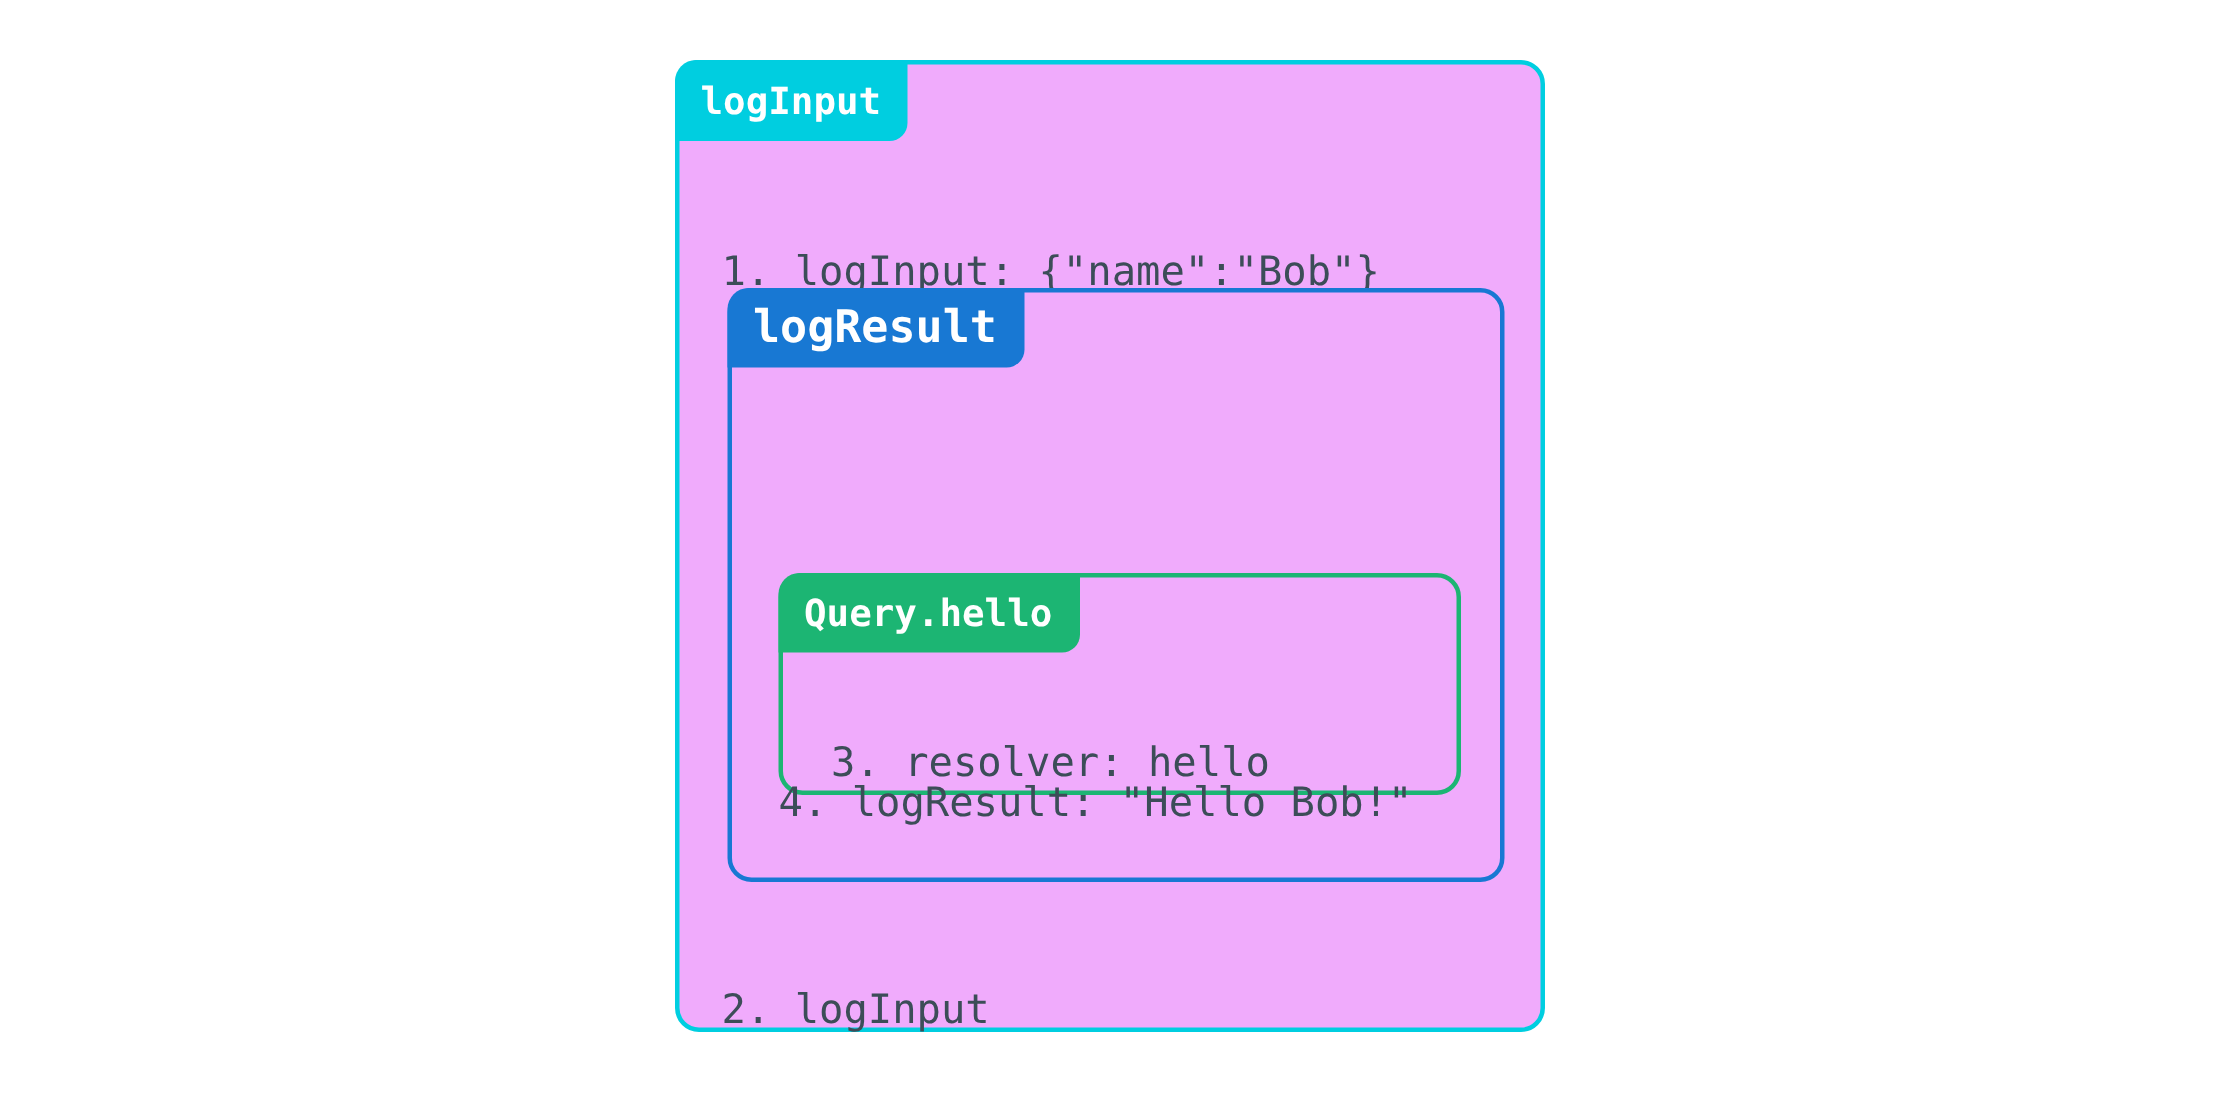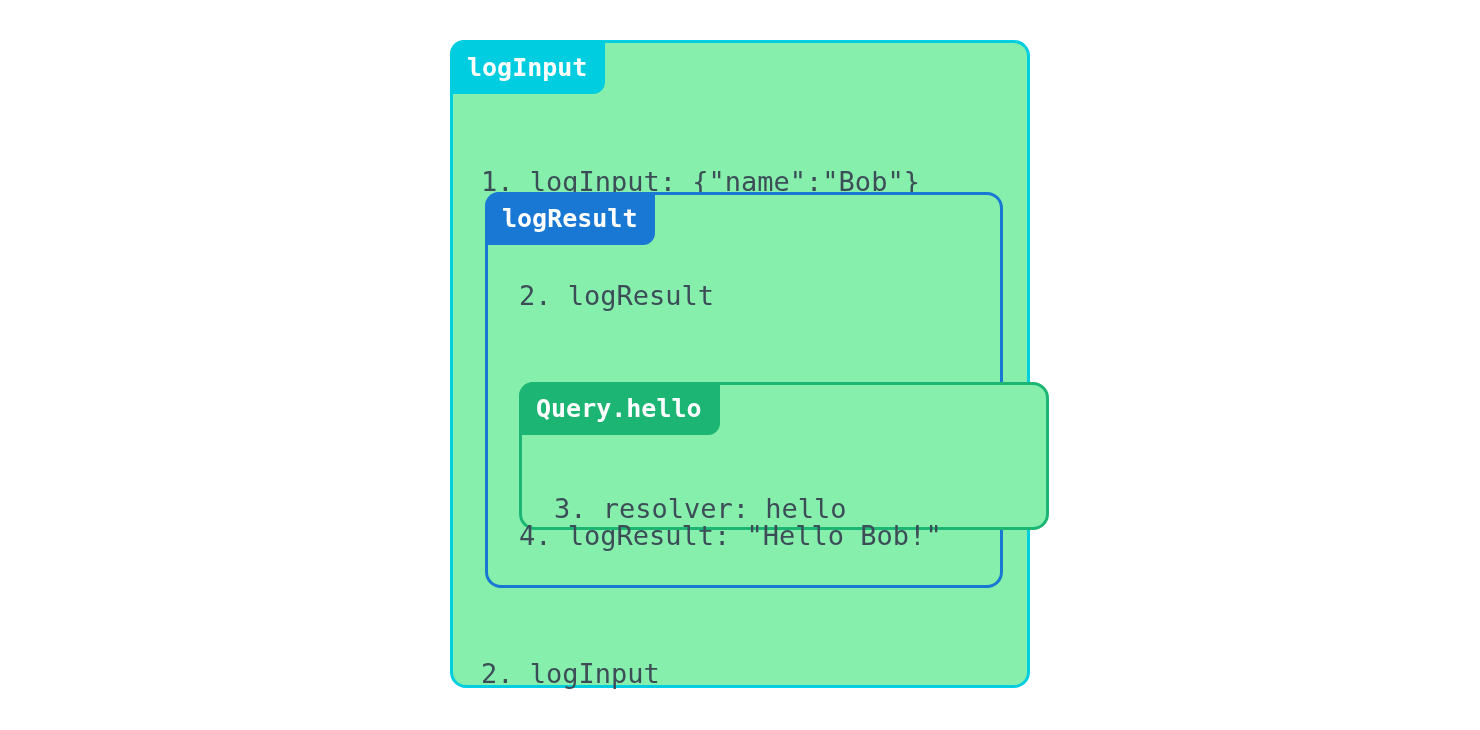--- a/index.html
+++ b/index.html
@@ -17,21 +17,21 @@
   .canvas {
     position: relative;
     width: 1480px;
     height: 730px;
   }
 
   
   .trace-box {
     position: absolute;
     box-sizing: border-box;
-    background: #86efac;
+    background: #f0abfc;
     border-style: solid;
     border-radius: 16px;
   }
 
   .trace-tab {
     position: absolute;
     box-sizing: border-box;
     display: flex;
     align-items: center;
     color: #ffffff;
@@ -86,39 +86,39 @@
     height: 396px;
     border-width: 3px;
     border-color: #1878d3;
   }
   #tab-logresult {
     left: -3px;
     top: -3px;
     height: 53px;
     padding: 0 18px 0 17px;
     background: #1878d3;
-    font-size: 25px;
+    font-size: 30px;
     border-top-left-radius: 14px;
   }
   #line-2 {
     left: 31px;
     top: 85px;
     font-size: 27px;
   }
   #line-4 {
     left: 31px;
     top: 325px;
     font-size: 27px;
   }
 
   
   #box-queryhello {
     left: 31px;
     top: 187px;
-    width: 530px;
+    width: 455px;
     height: 148px;
     border-width: 3px;
     border-color: #1cb573;
   }
   #tab-queryhello {
     left: -3px;
     top: -3px;
     height: 53px;
     padding: 0 18px 0 17px;
     background: #1cb573;
@@ -140,21 +140,20 @@
   <div class="trace-box" id="box-loginput">
 
     <div class="trace-tab" id="tab-loginput">logInput</div>
 
     <div class="trace-line" id="line-1">1. logInput: {"name":"Bob"}</div>
 
     <div class="trace-box" id="box-logresult">
 
       <div class="trace-tab" id="tab-logresult">logResult</div>
 
-      <div class="trace-line" id="line-2">2. logResult</div>
 
       <div class="trace-box" id="box-queryhello">
 
         <div class="trace-tab" id="tab-queryhello">Query.hello</div>
 
         <div class="trace-line" id="line-3">3. resolver: hello</div>
       </div>
 
       <div class="trace-line" id="line-4">4. logResult: "Hello Bob!"</div>
     </div>

